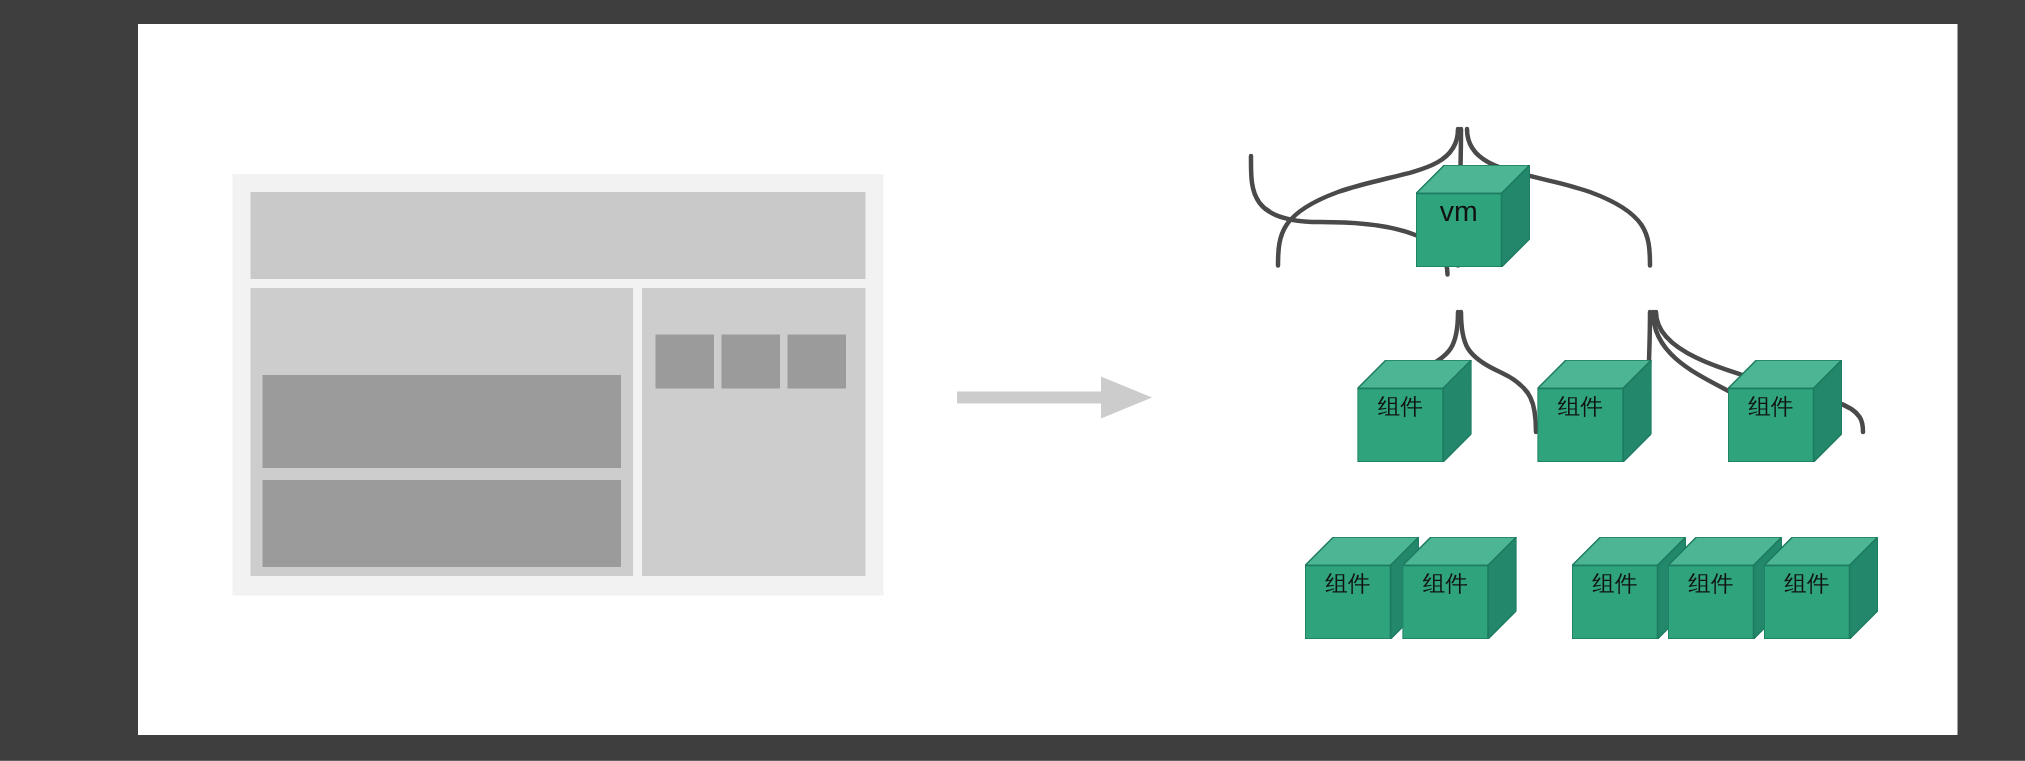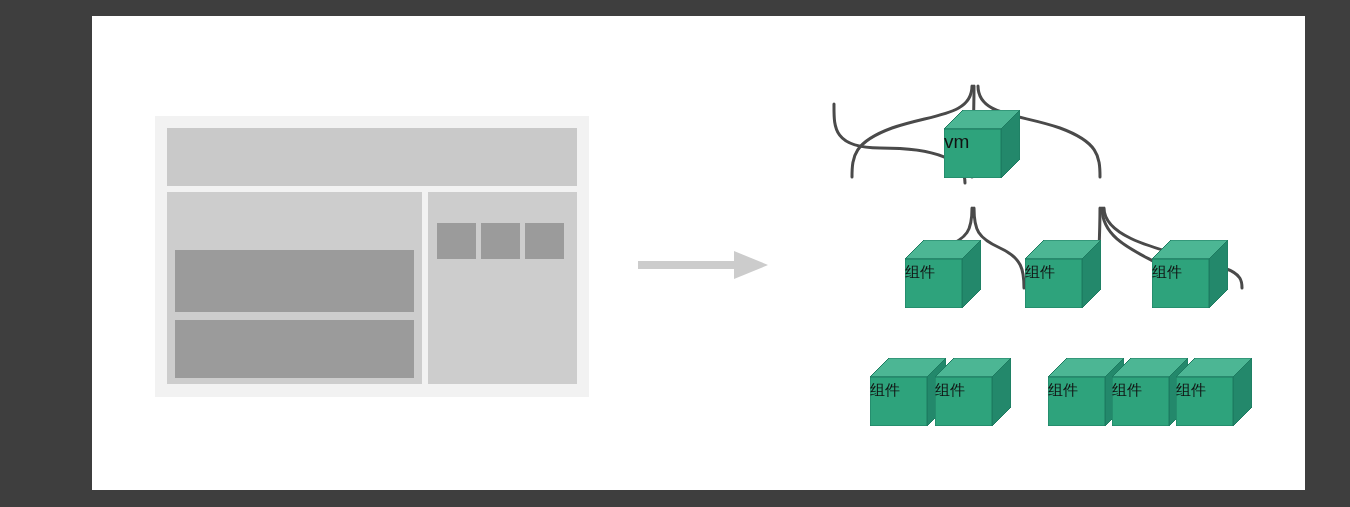--- a/index.html
+++ b/index.html
@@ -102,21 +102,21 @@
     position: absolute;
     width: 76px;
     height: 68px;
   }
   .cube svg { display: block; }
   .cube-label {
     position: absolute;
     left: 0;
     top: 21px;
     width: 57px;
-    text-align: left;
+    text-align: center;
     color: #111111;
     font-size: 15px;
     line-height: 22px;
     letter-spacing: 0px;
     white-space: nowrap;
     pointer-events: none;
   }
   .cube-label.latin { font-size: 19px; }
 </style>
 </head>

